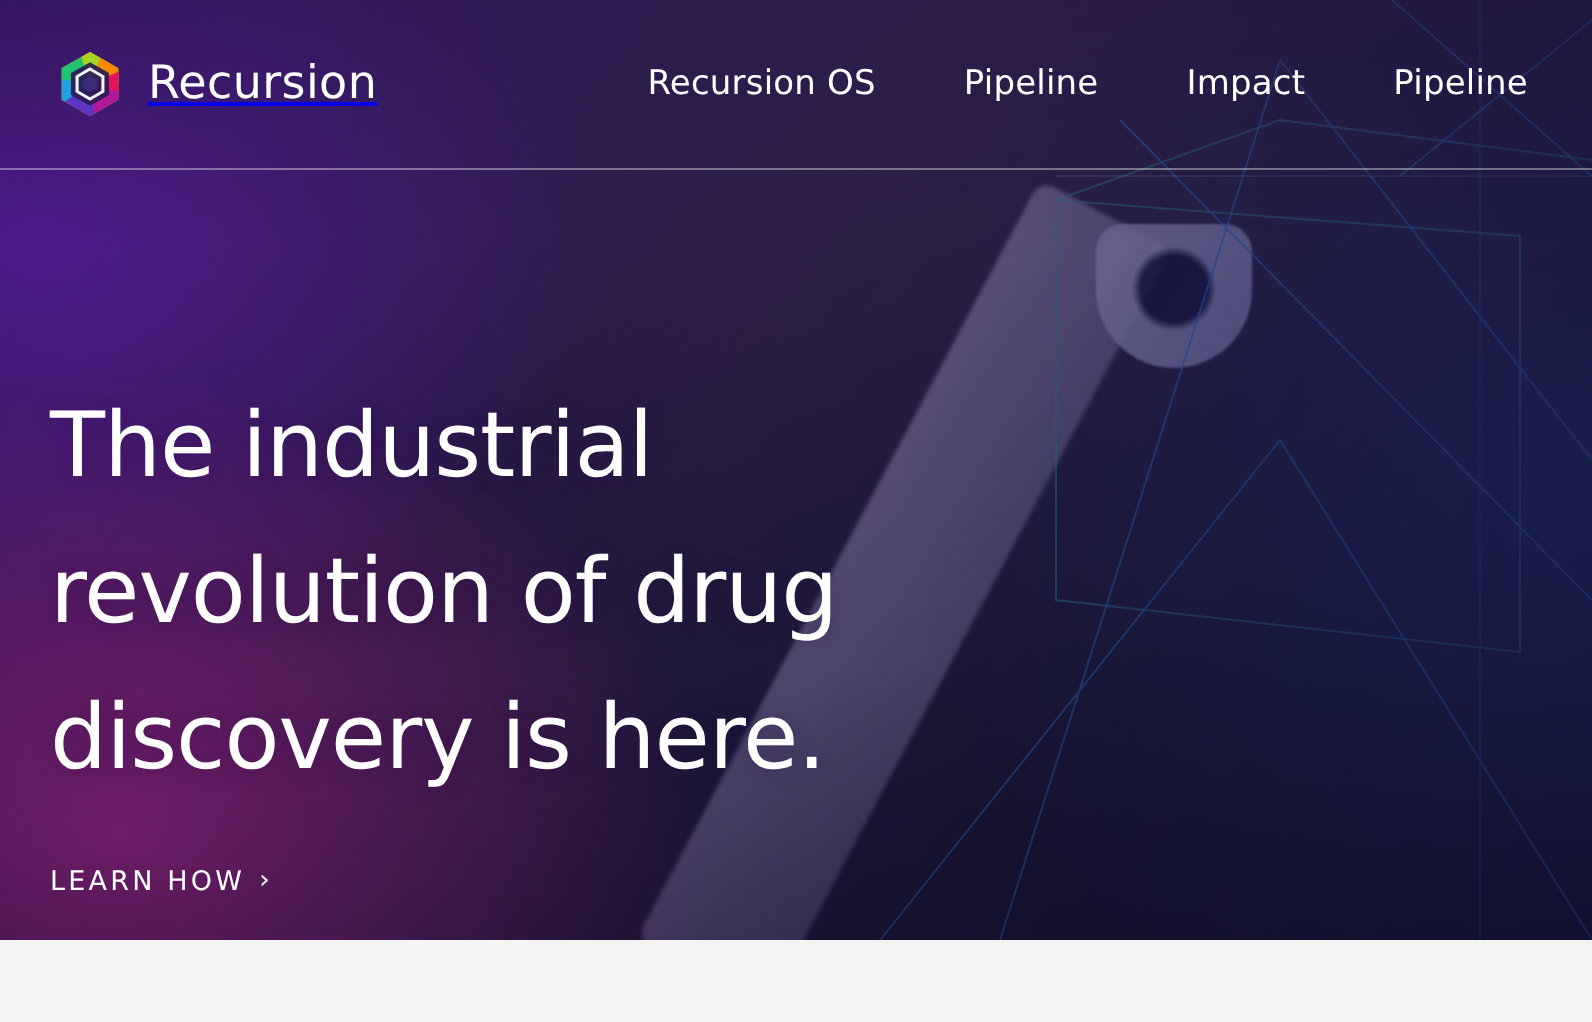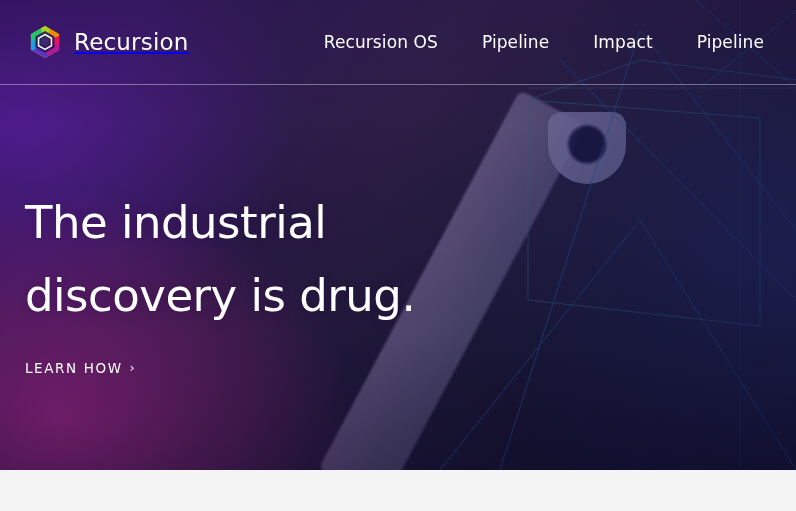--- a/index.html
+++ b/index.html
@@ -224,21 +224,22 @@
       <a class="nav-link" href="#">Recursion OS</a>
       <a class="nav-link" href="#">Pipeline</a>
       <a class="nav-link" href="#">Impact</a>
       <a class="nav-link" href="#">Pipeline</a>
     </nav>
   </div>
 
   <div class="hero-copy">
     <h1 class="headline">
       <span class="ln">The industrial</span>
-      <span class="ln">discovery is drug.</span>
+      <span class="ln">revolution of drug</span>
+      <span class="ln">discovery is here.</span>
     </h1>
 
     <a class="cta" href="#">
       <span>LEARN HOW</span>
       <span class="chev">›</span>
     </a>
   </div>
 </div>
 
 <div class="below"></div>

